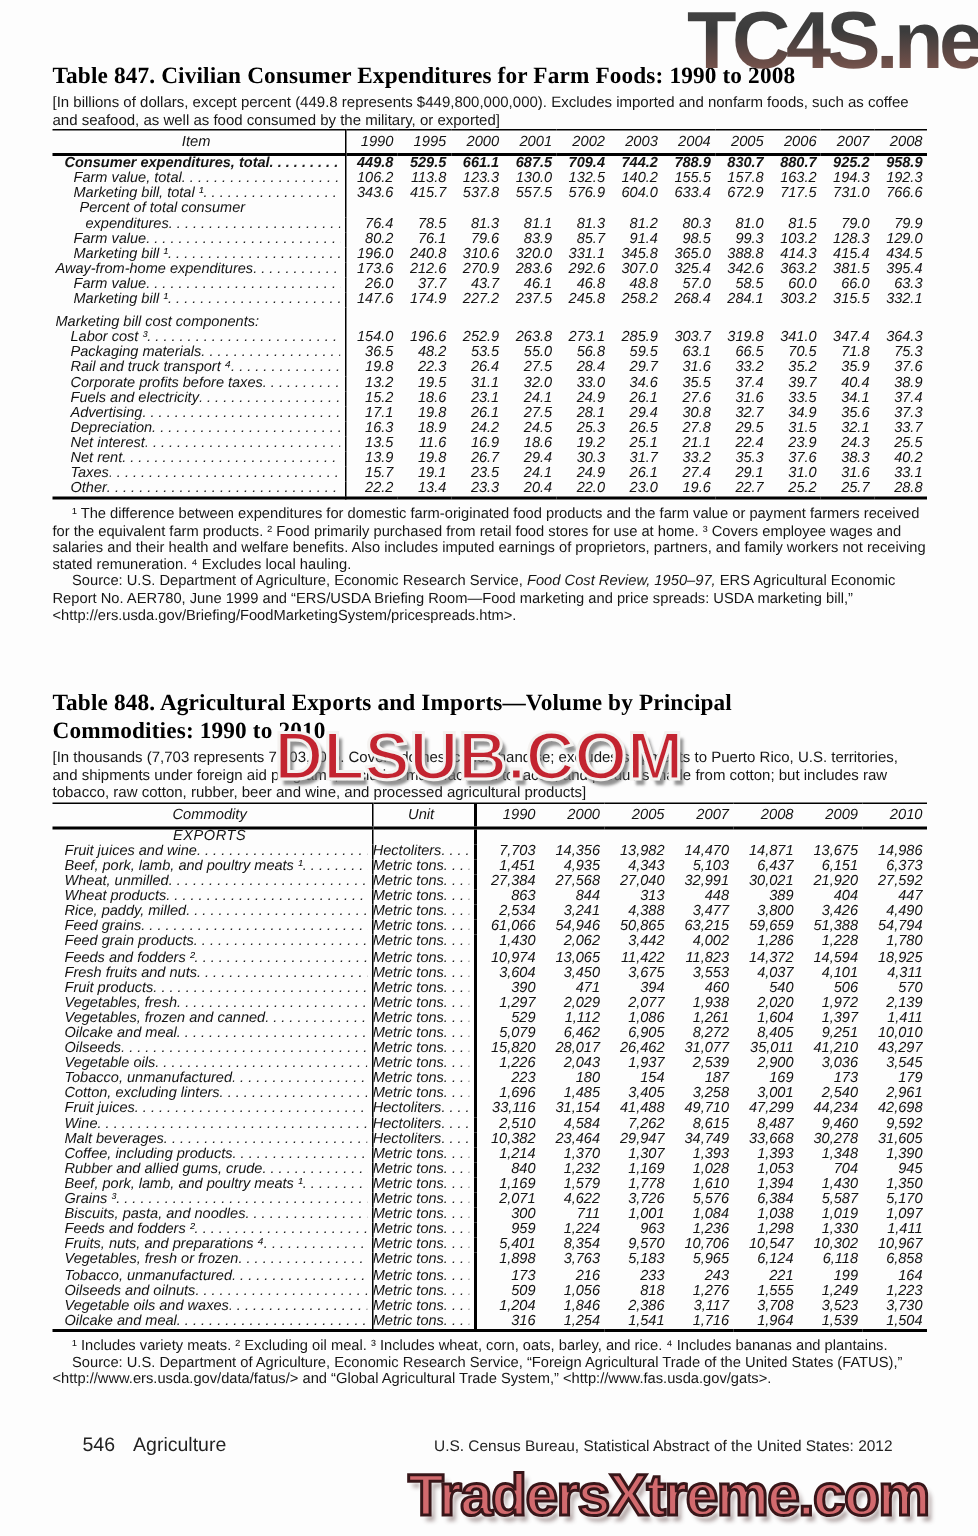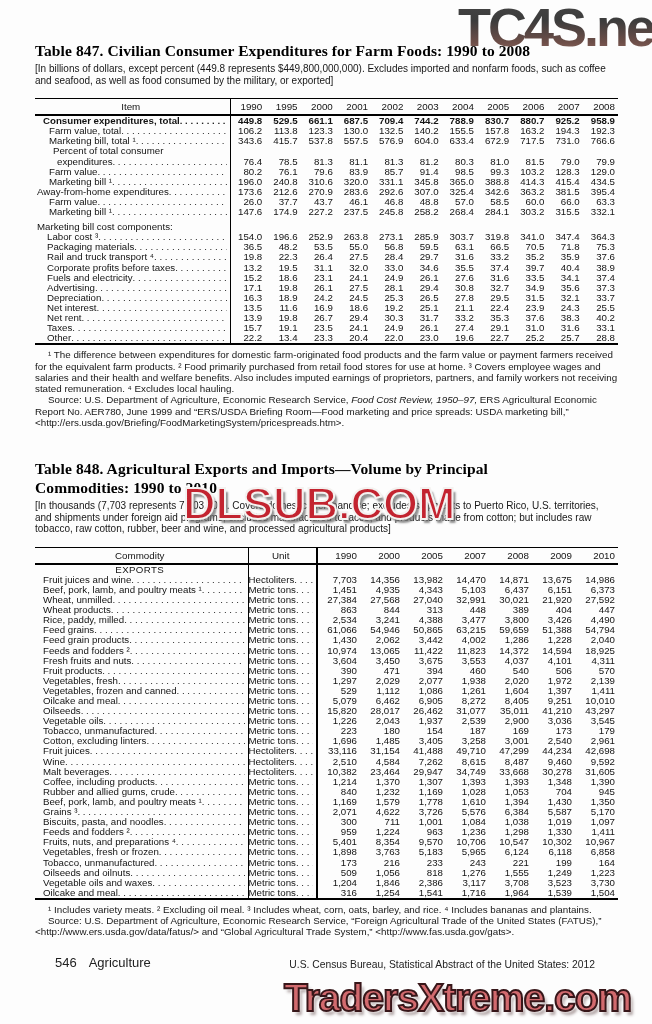--- a/index.html
+++ b/index.html
@@ -9,22 +9,22 @@
     font-family:"Liberation Sans","DejaVu Sans",sans-serif;
     -webkit-font-smoothing:antialiased;
   }
   .block{position:absolute;left:35px;width:583px;}
   .tbl-title{
     font-family:"Liberation Serif","DejaVu Serif",serif;
     font-weight:bold;font-size:15.5px;line-height:19px;color:#000;
     letter-spacing:0.1px;
   }
   .intro{font-size:10px;line-height:11.6px;color:#161616;margin-top:3px;}
-  table{border-collapse:collapse;table-layout:fixed;width:583px;margin-top:12px;
-        border-top:1px solid #000;border-bottom:2px solid #000;}
+  table{border-collapse:collapse;table-layout:fixed;width:583px;margin-top:0;
+        border-top:1px solid #000;border-bottom:2px solid #000;font-style:italic;}
   thead th{
     font-weight:normal;font-size:9.8px;padding:2px 3px 2px 0;
     border-bottom:2px solid #000;text-align:right;
   }
   thead th.cl{text-align:center;}
   thead th.cu{text-align:center;border-left:1px solid #000;}
   td{font-size:9.7px;line-height:10.1px;padding:0 3px 0 0;vertical-align:bottom;}
   td.cv{text-align:right;white-space:nowrap;}
   .t847 td.v0, .t847 th.v0{border-left:1px solid #000;}
   .t848 td.cu{border-left:1px solid #000;}
@@ -49,21 +49,21 @@
   }
   #wm-mid{
     top:478px;left:183px;
     font-weight:900;font-size:45px;letter-spacing:0px;
     font-family:"Liberation Sans",sans-serif;
     color:#c32430;
     -webkit-text-stroke:2px #f4f2f0;
     text-shadow:3px 4px 2px rgba(110,110,110,0.75);
   }
   #wm-bot{
-    top:976px;left:284px;
+    top:976px;left:272px;
     font-weight:800;font-size:39px;letter-spacing:-1px;
     font-family:"Liberation Sans",sans-serif;
     color:#d26a6e;
     -webkit-text-stroke:2px #371619;
     text-shadow:0 0 3px #fff,0 0 3px #fff,0 0 4px #fff,3px 4px 3px rgba(80,50,50,0.45);
   }
   #footer-left{position:absolute;left:55px;top:955px;font-size:13px;color:#222;}
   #footer-left .pg{margin-right:12px;}
   #footer-credit{position:absolute;right:57px;top:959px;font-size:10.3px;color:#222;}
 </style>
@@ -714,21 +714,21 @@
               <span class="lt">Metric tons</span>
               <span class="dots"></span>
             </div>
           </td>
           <td class="cv v0">1,430</td>
           <td class="cv">2,062</td>
           <td class="cv">3,442</td>
           <td class="cv">4,002</td>
           <td class="cv">1,286</td>
           <td class="cv">1,228</td>
-          <td class="cv">2,040</td>
+          <td class="cv">1,780</td>
         </tr>
         <tr>
           <td class="cl">
             <div class="lw">
               <span class="lt" style="padding-left: 8px;">Feeds and fodders ²</span>
               <span class="dots"></span>
             </div>
           </td>
           <td class="cu">
             <div class="lw">

